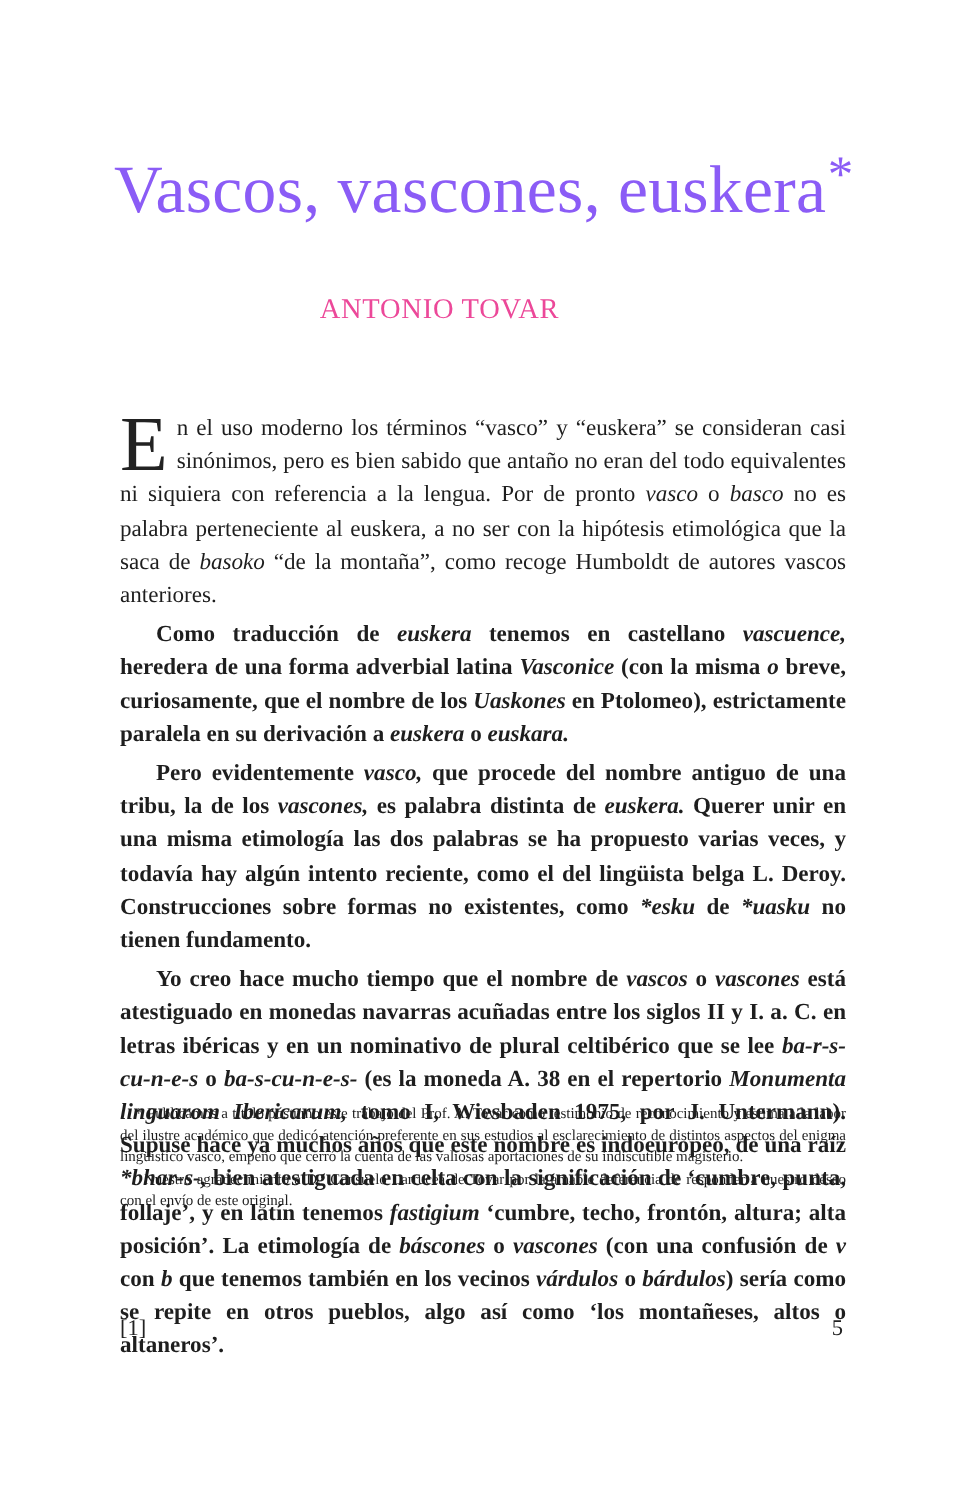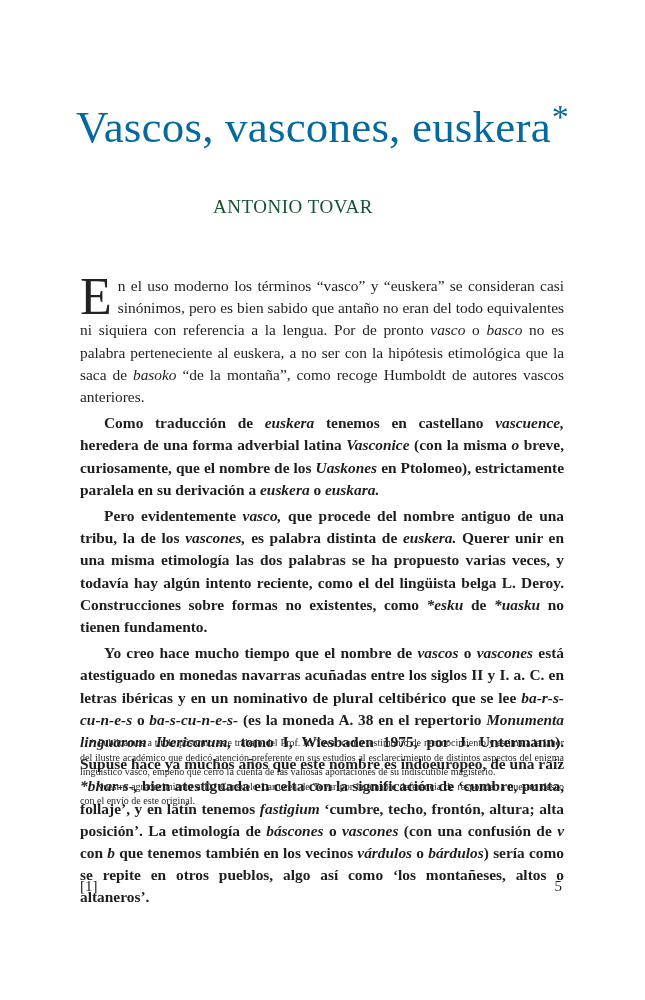--- a/index.html
+++ b/index.html
@@ -1,23 +1,23 @@
 <!DOCTYPE html>
 <html><head>
 <meta charset="utf-8">
 <style>
   html, body { margin: 0; padding: 0; background: #ffffff; }
   body { width: 645px; height: 1000px; position: relative; overflow: hidden;
          font-family: "Liberation Serif", "DejaVu Serif", serif; color: #1e1e1e; }
   .page { position: absolute; left: 0; top: 0; width: 645px; height: 1000px; }
   .title { position: absolute; left: 0; width: 645px; top: 98px; text-align: center;
-           font-size: 45px; letter-spacing: 0.2px; color: #0369a1; }
+           font-size: 45px; letter-spacing: 0.2px; color: #8b5cf6; }
   .title .star { font-size: 34px; vertical-align: 14px; margin-left: 1px; }
   .author { position: absolute; left: 0; width: 586px; top: 196px; text-align: center;
-            font-size: 19px; letter-spacing: 0.5px; color: #14532d; }
+            font-size: 19px; letter-spacing: 0.5px; color: #ec4899; }
   .body { position: absolute; left: 80px; top: 275px; width: 484px;
           font-size: 15.4px; line-height: 22.2px; text-align: justify; }
   .body p { margin: 0; text-indent: 24px; }
   .body p + p { margin-top: 4px; font-weight: bold; }
   .body p.first { text-indent: 0; }
   .dropcap { float: left; font-size: 52px; line-height: 40px; padding-top: 2px;
              margin-right: 6px; margin-bottom: -4px; color: #222; }
   .body i { font-style: italic; }
   .notes { position: absolute; left: 80px; top: 736px; width: 484px;
            font-size: 10px; line-height: 14.6px; text-align: justify; }

